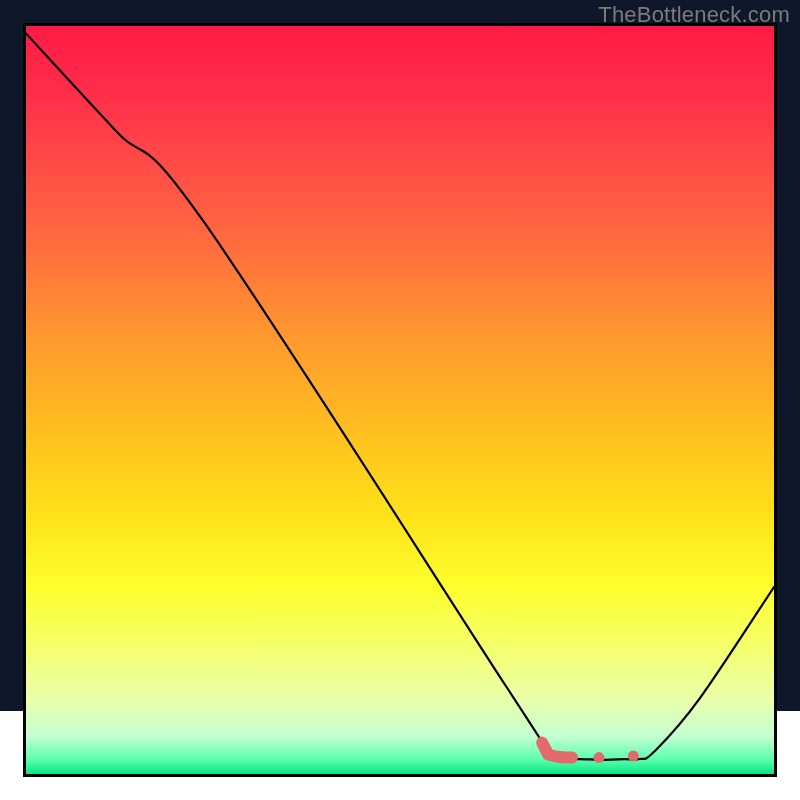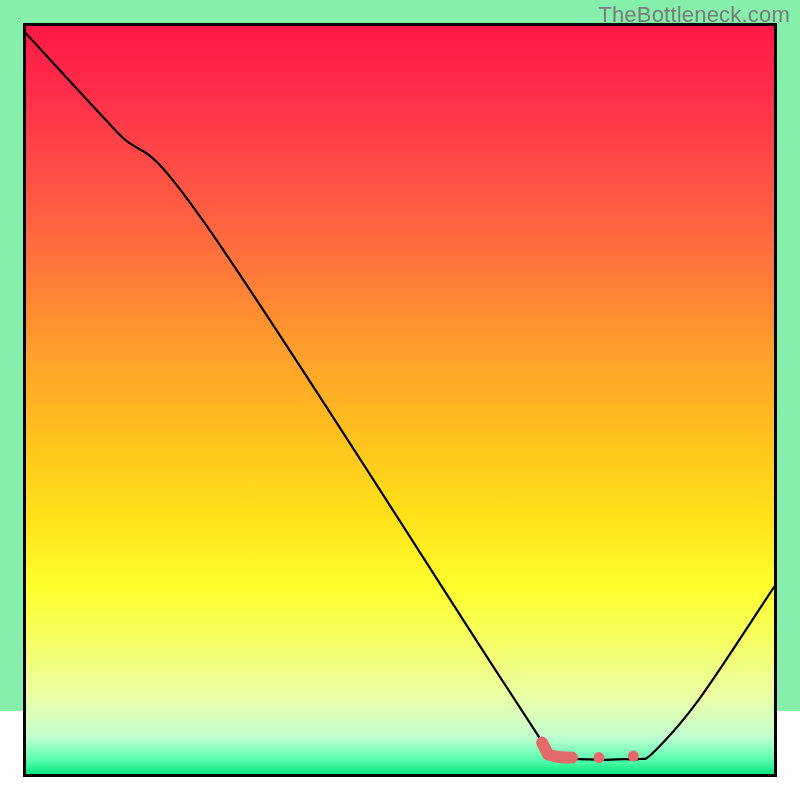--- a/index.html
+++ b/index.html
@@ -1,21 +1,21 @@
 <!DOCTYPE html>
 <html><head>
 <meta charset="utf-8">
 <style>
   * { margin: 0; padding: 0; box-sizing: border-box; }
   html, body { width: 800px; height: 800px; overflow: hidden; background: #fff; }
   .container {
     position: relative;
     width: 800px;
     height: 711px;
-    background: #86efac;
+    background: #0f172a;
   }
   .watermark {
     position: absolute;
     top: 2px;
     right: 10px;
     font-family: Arial, Helvetica, sans-serif;
     font-size: 22px;
     color: #7b7b7b;
     font-weight: 500;
     letter-spacing: 0.2px;

